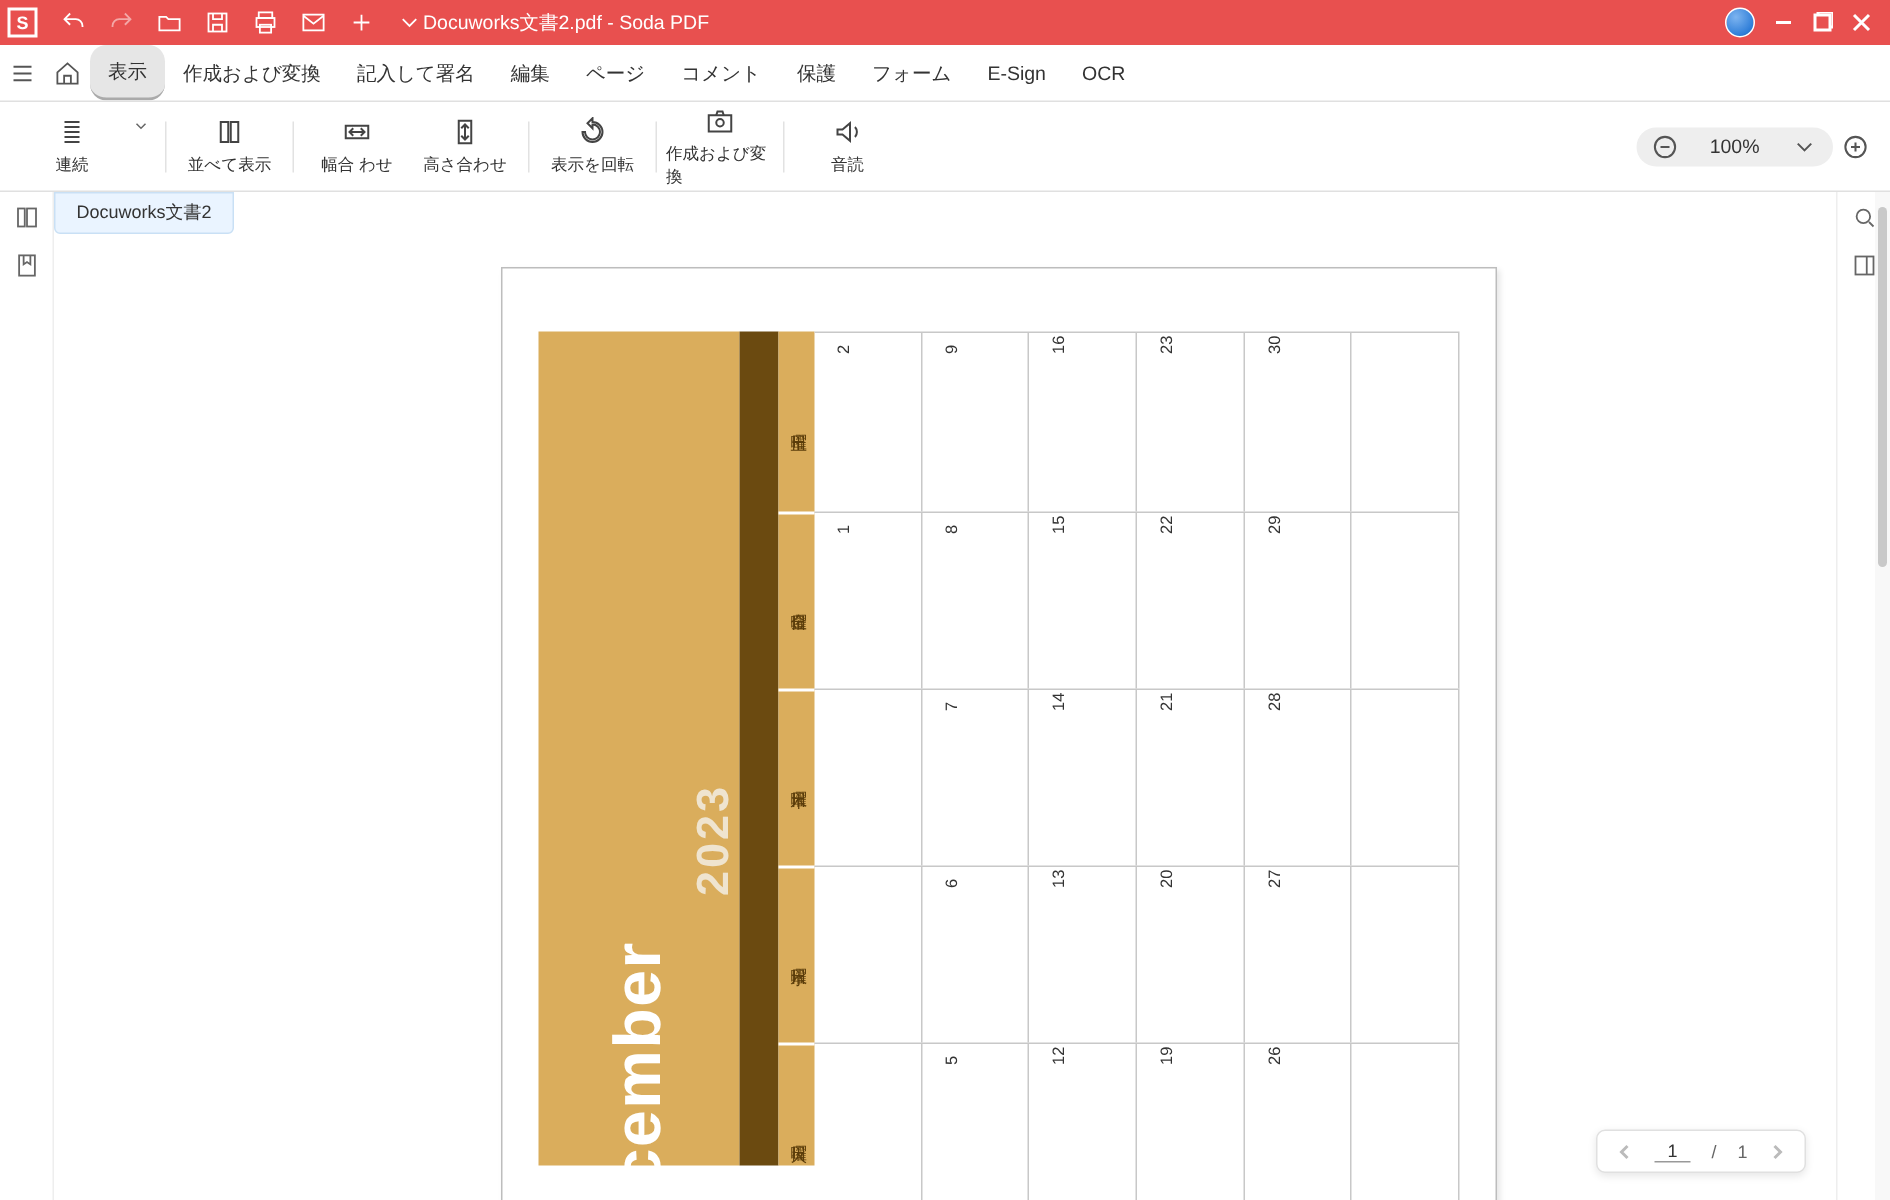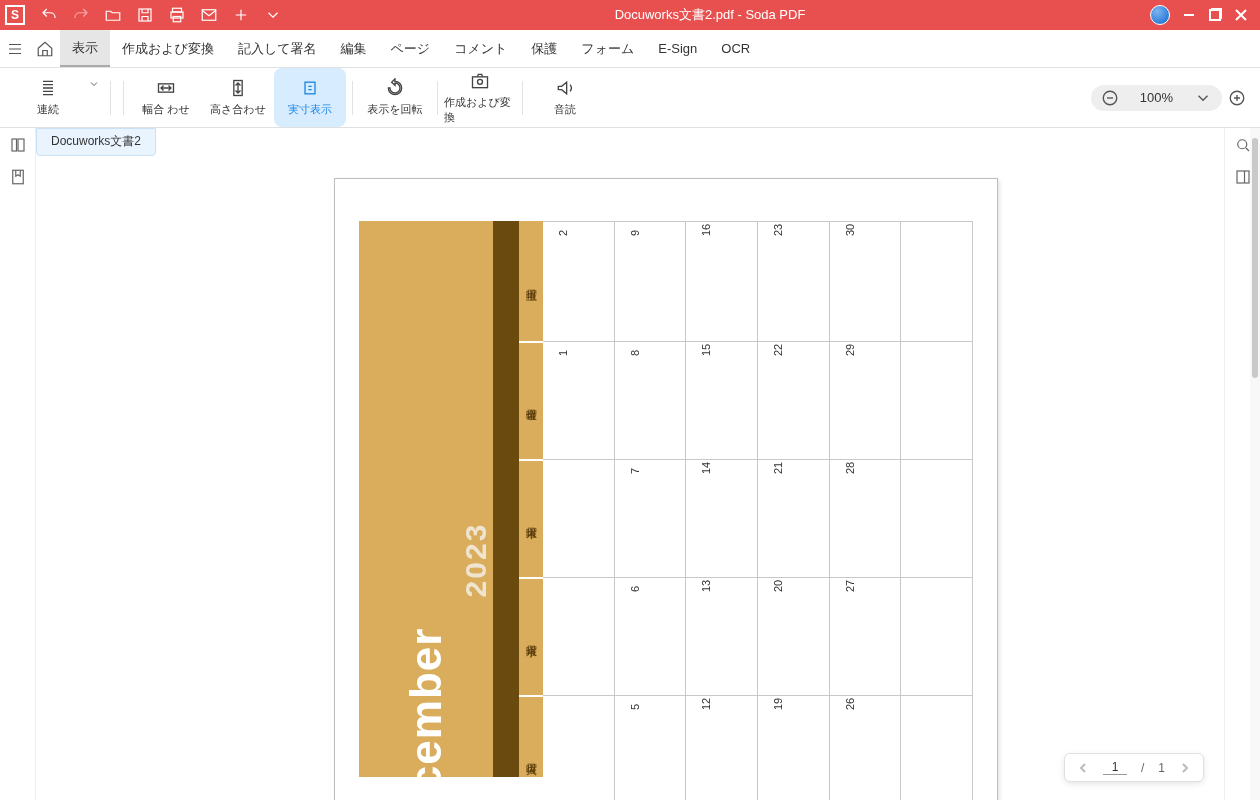--- a/index.html
+++ b/index.html
@@ -5,30 +5,30 @@
   * { box-sizing: border-box; margin: 0; padding: 0; font-family: "Segoe UI", Arial, sans-serif; }
   html, body { width: 1260px; height: 800px; overflow: hidden; background: #fff; }
 
   
   .titlebar { height: 30px; background: #e8504f; display: flex; align-items: center; color: #fff; }
   .titlebar .logo { width: 30px; height: 30px; display:flex; align-items:center; justify-content:center; }
   .titlebar .logo-box { width:20px; height:20px; border:2px solid #fff; display:flex; align-items:center; justify-content:center; font-weight:bold; font-size:12px; color:#fff; background:#e8504f; }
   .titlebar .tb-icons { display:flex; align-items:center; gap:14px; padding-left:10px; }
   .titlebar .tb-icons span { cursor:pointer; display:flex; align-items:center; }
   .titlebar .tb-icons svg { width:18px; height:18px; stroke:#fff; fill:none; stroke-width:1.6; }
-  .titlebar .title-area { flex:1; text-align:center; font-size:13px; }
+  .titlebar .title-area { flex:1; font-size:13px; }
   .titlebar .window-btns { display:flex; align-items:center; gap:12px; padding:0 12px; }
   .titlebar .avatar { width:20px; height:20px; border-radius:50%; background: radial-gradient(circle at 35% 30%, #7db4f0, #2f7ed8 70%, #1b5aa0); border:1px solid #fff; }
   .titlebar .window-btns svg { width:14px; height:14px; stroke:#fff; fill:none; stroke-width:2; cursor:pointer; }
 
   
   .menubar { height: 38px; background:#fff; display:flex; align-items:center; border-bottom:1px solid #e0e0e0; font-size:13px; color:#333; }
   .menubar .burger, .menubar .home { width:30px; display:flex; justify-content:center; align-items:center; cursor:pointer; }
   .menubar .burger svg, .menubar .home svg { width:18px; height:18px; stroke:#555; fill:none; stroke-width:1.6; }
-  .menubar .menu-item { padding:0 12px; height:100%; display:flex; align-items:center; cursor:pointer; }
+  .menubar .menu-item { padding:0 12px; height:100%; display:flex; align-items:center; cursor:pointer;border-radius:11px; }
   .menubar .menu-item.active { background:#e6e6e6; border-bottom:2px solid #aaa; }
   .menubar .right { margin-left:auto; display:flex; align-items:center; gap:14px; padding-right:12px; }
   .menubar .activate { background:#1b87e5; color:#fff; border-radius:16px; padding:6px 16px; font-size:12px; cursor:pointer; }
   .menubar .right svg { width:18px; height:18px; stroke:#555; fill:none; stroke-width:1.6; cursor:pointer; }
   .help-wrap { position:relative; }
   .help-dot { position:absolute; right:-2px; bottom:-2px; width:6px; height:6px; border-radius:50%; background:#e8504f; }
 
   
   .toolbar { height: 60px; background:#fff; display:flex; align-items:center; border-bottom:1px solid #e0e0e0; font-size:11px; color:#333; padding-left:12px; }
   .tool { display:flex; flex-direction:column; align-items:center; justify-content:center; width:72px; height:100%; cursor:pointer; border-radius:8px; }
@@ -186,41 +186,41 @@
           </svg>
           <span>連続</span>
         </div>
         <div class="chev">
           <svg viewBox="0 0 24 24">
             <path d="M6 9l6 6 6-6"></path>
           </svg>
         </div>
       </div>
       <div class="tool-sep"></div>
+      <div class="tool">
+        <svg viewBox="0 0 24 24">
+          <rect x="5" y="4" width="6" height="16"></rect>
+          <rect x="13" y="4" width="6" height="16"></rect>
+        </svg>
+        <span>並べて表示</span>
+      </div>
       <div class="tool-sep"></div>
       <div class="tool">
         <svg viewBox="0 0 24 24">
           <rect x="3" y="7" width="18" height="10"></rect>
           <path d="M6 12h12M9 9l-3 3 3 3M15 9l3 3-3 3"></path>
         </svg>
         <span>幅合 わせ</span>
       </div>
       <div class="tool">
         <svg viewBox="0 0 24 24">
           <rect x="7" y="3" width="10" height="18"></rect>
           <path d="M12 6v12M9 9l3-3 3 3M9 15l3 3 3-3"></path>
         </svg>
         <span>高さ合わせ</span>
-      </div>
-      <div class="tool active">
-        <svg viewBox="0 0 24 24">
-          <rect x="6" y="5" width="12" height="14"></rect>
-          <path d="M10 10h4M10 14h4"></path>
-        </svg>
-        <span>実寸表示</span>
       </div>
       <div class="tool-sep"></div>
       <div class="tool">
         <svg viewBox="0 0 24 24">
           <path d="M4 12a8 8 0 108-8V1L8 5l4 4V6a6 6 0 11-6 6z"></path>
         </svg>
         <span>表示を回転</span>
       </div>
       <div class="tool-sep"></div>
       <div class="tool">

